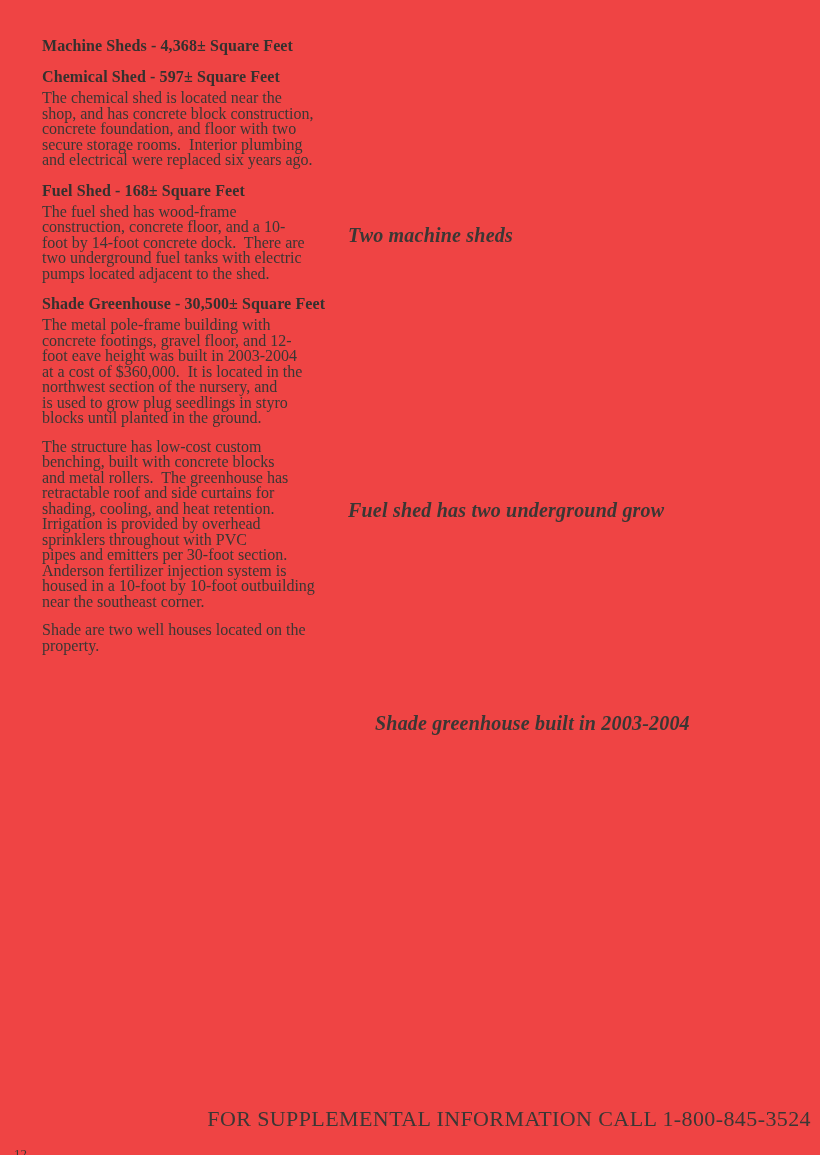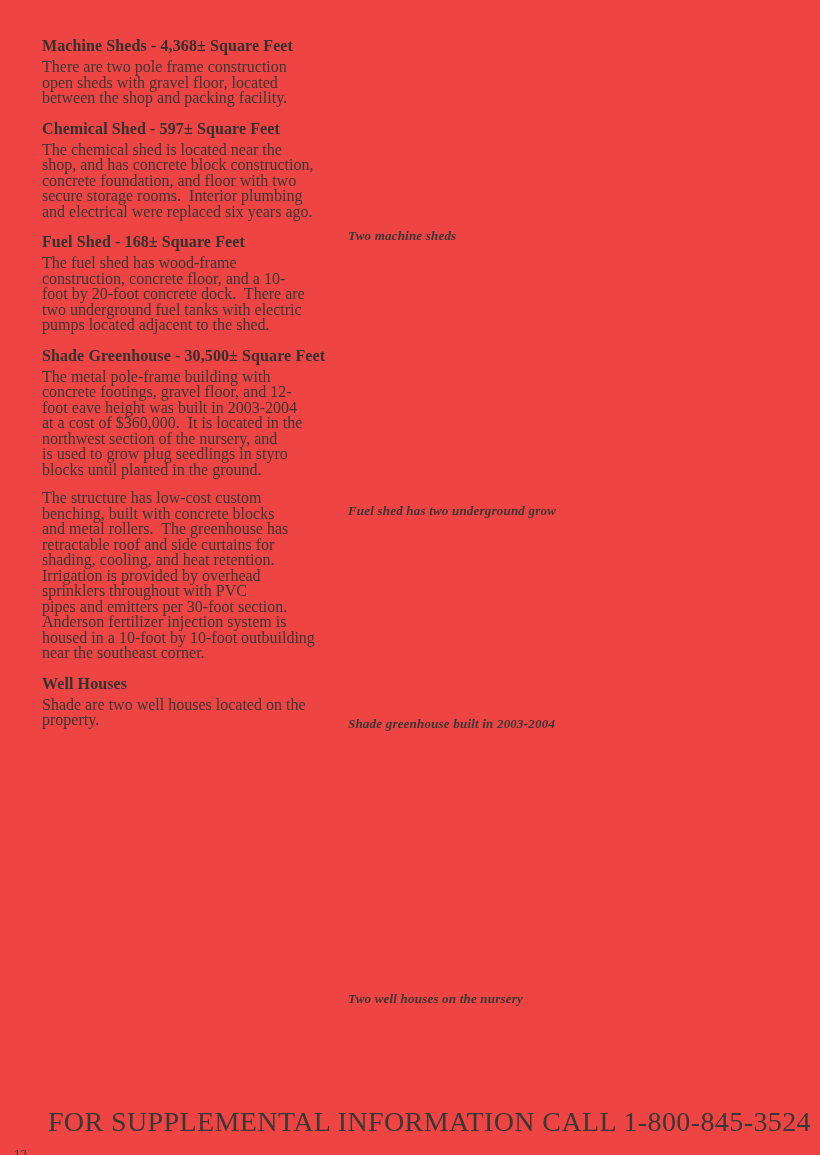--- a/index.html
+++ b/index.html
@@ -35,76 +35,73 @@
   }
   .section p {
     font-size: 16px;
     line-height: 15.5px;
     margin: 0 0 13px 0;
     white-space: pre-wrap;
   }
   .caption {
     position: absolute;
     left: 348px;
-    font-size: 13px;
+    font-size: 20px;
     line-height: 19px;
     font-weight: bold;
     font-style: italic;
     color: #3b3734;
     letter-spacing: 0.2px;
   }
   .caption-1 { top: 226px; }
   .caption-2 { top: 501px; }
-  .caption-3 { top: 714px; }
+  .caption-3 { top: 714px; margin-left: 27px; }
   .caption-4 { top: 989px; }
   .page-number {
     position: absolute;
     left: 14px;
     top: 1146px;
     font-size: 13px;
     color: #3b3734;
   }
   .footer-line {
     position: absolute;
     right: 9px;
     top: 1106px;
-    font-size: 28px;
+    font-size: 22px;
     letter-spacing: 0.4px;
     color: #3b3734;
     white-space: nowrap;
   }
 </style>
 </head>
 <body>
 
 <div class="page">
 
   <div class="text-column">
 
     <div class="section">
       <h3>Machine Sheds - 4,368± Square Feet</h3>
-      <p>There are two pole frame construction
-open sheds with gravel floor, located
-between the shop and packing facility.</p>
     </div>
 
     <div class="section">
       <h3>Chemical Shed - 597± Square Feet</h3>
       <p>The chemical shed is located near the
 shop, and has concrete block construction,
 concrete foundation, and floor with two
 secure storage rooms.  Interior plumbing
 and electrical were replaced six years ago.</p>
     </div>
 
     <div class="section">
       <h3>Fuel Shed - 168± Square Feet</h3>
       <p>The fuel shed has wood-frame
 construction, concrete floor, and a 10-
-foot by 20-foot concrete dock.  There are
+foot by 14-foot concrete dock.  There are
 two underground fuel tanks with electric
 pumps located adjacent to the shed.</p>
     </div>
 
     <div class="section">
       <h3>Shade Greenhouse - 30,500± Square Feet</h3>
       <p>The metal pole-frame building with
 concrete footings, gravel floor, and 12-
 foot eave height was built in 2003-2004
 at a cost of $360,000.  It is located in the
@@ -118,28 +115,26 @@
 shading, cooling, and heat retention.
 Irrigation is provided by overhead
 sprinklers throughout with PVC
 pipes and emitters per 30-foot section.
 Anderson fertilizer injection system is
 housed in a 10-foot by 10-foot outbuilding
 near the southeast corner.</p>
     </div>
 
     <div class="section">
-      <h3>Well Houses</h3>
       <p>Shade are two well houses located on the
 property.</p>
     </div>
 
   </div>
 
   <div class="caption caption-1">Two machine sheds</div>
   <div class="caption caption-2">Fuel shed has two underground grow</div>
   <div class="caption caption-3">Shade greenhouse built in 2003-2004</div>
-  <div class="caption caption-4">Two well houses on the nursery</div>
 
   <div class="page-number">12</div>
   <div class="footer-line">FOR SUPPLEMENTAL INFORMATION CALL 1-800-845-3524</div>
 
 </div>
 
 </body></html>

